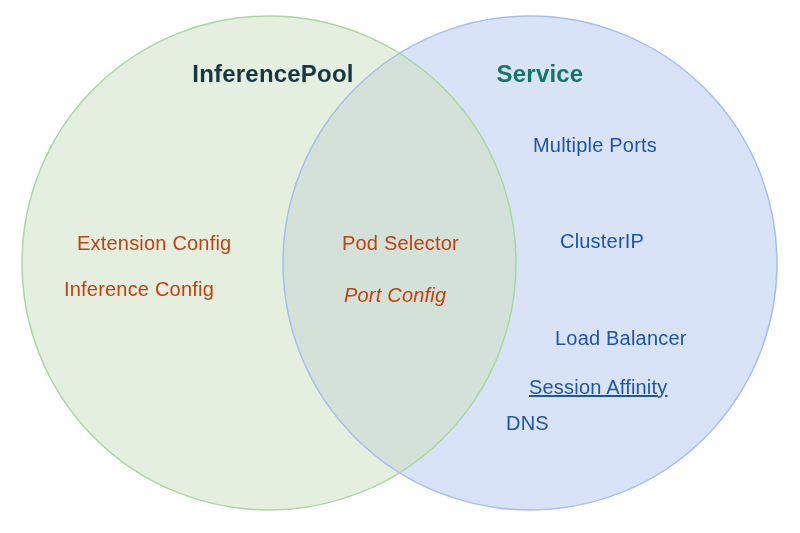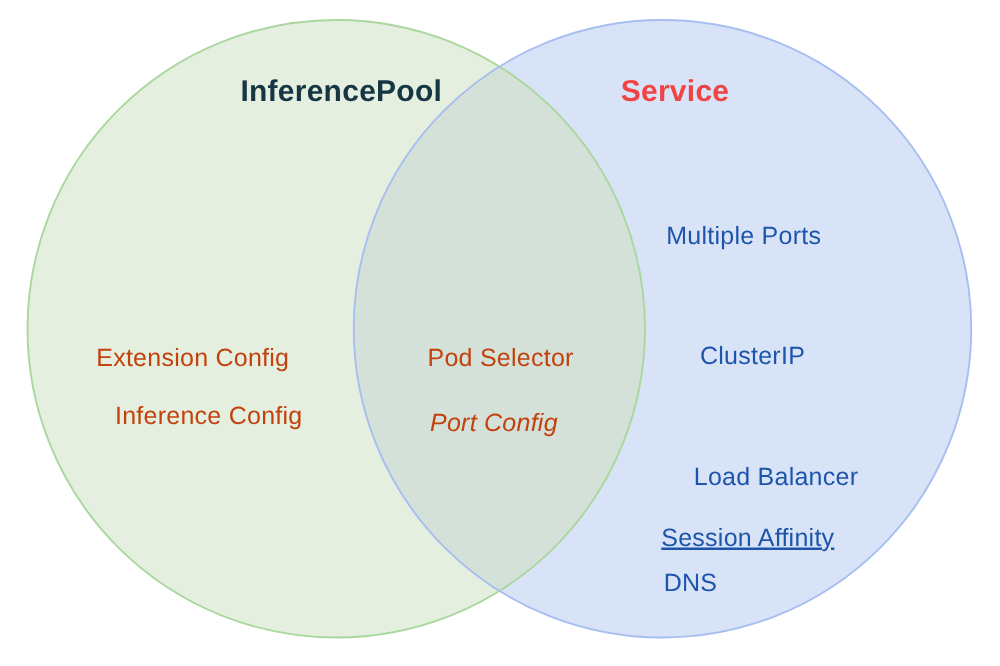--- a/index.html
+++ b/index.html
@@ -14,56 +14,55 @@
     background: #ffffff;
   }
   .stage svg { position: absolute; left: 0; top: 0; }
 
   .label {
     position: absolute;
     white-space: nowrap;
     font-size: 20px;
     line-height: 24px;
     letter-spacing: 0.2px;
-    margin-top: 44px;
   }
   .title {
     position: absolute;
     white-space: nowrap;
     font-size: 24px;
     line-height: 30px;
     font-weight: bold;
     letter-spacing: 0.2px;
     transform: translateX(-50%);
   }
   .teal  { color: #c2410c; }
   .teal-title { color: #153642; }
   .blue  { color: #1d55ab; }
-  .blue-title { color: #ef4444; }
+  .blue-title { color: #0f766e; }
 
   
   .t-left  { left: 273px; top: 59px; }
   .t-right { left: 540px; top: 59px; }
 
   
   .l0 { left: 77px;  top: 231px; }
-  .l1 { left: 92px;  top: 277px; text-align: right; }
+  .l1 { left: 64px;  top: 277px; text-align: right; }
 
   
   .o0 { left: 342px; top: 231px; }
   .o1 { left: 344px; top: 283px; font-style: italic; }
 
   
   .r0 { left: 533px; top: 133px; }
   .r1 { left: 553px; top: 181px; }
   .r2 { left: 560px; top: 229px; }
   .r3 { left: 562px; top: 278px; }
   .r4 { left: 555px; top: 326px; }
   .r5 { left: 529px; top: 375px; text-decoration: underline; }
-  .r6 { left: 531px; top: 411px; }
+  .r6 { left: 506px; top: 411px; }
 </style>
 </head>
 <body>
 
 <div class="stage">
 
   <svg width="800" height="533" viewBox="0 0 800 533">
     <defs>
       <clipPath id="clip-blue">
         <circle cx="530" cy="263" r="247"></circle>

